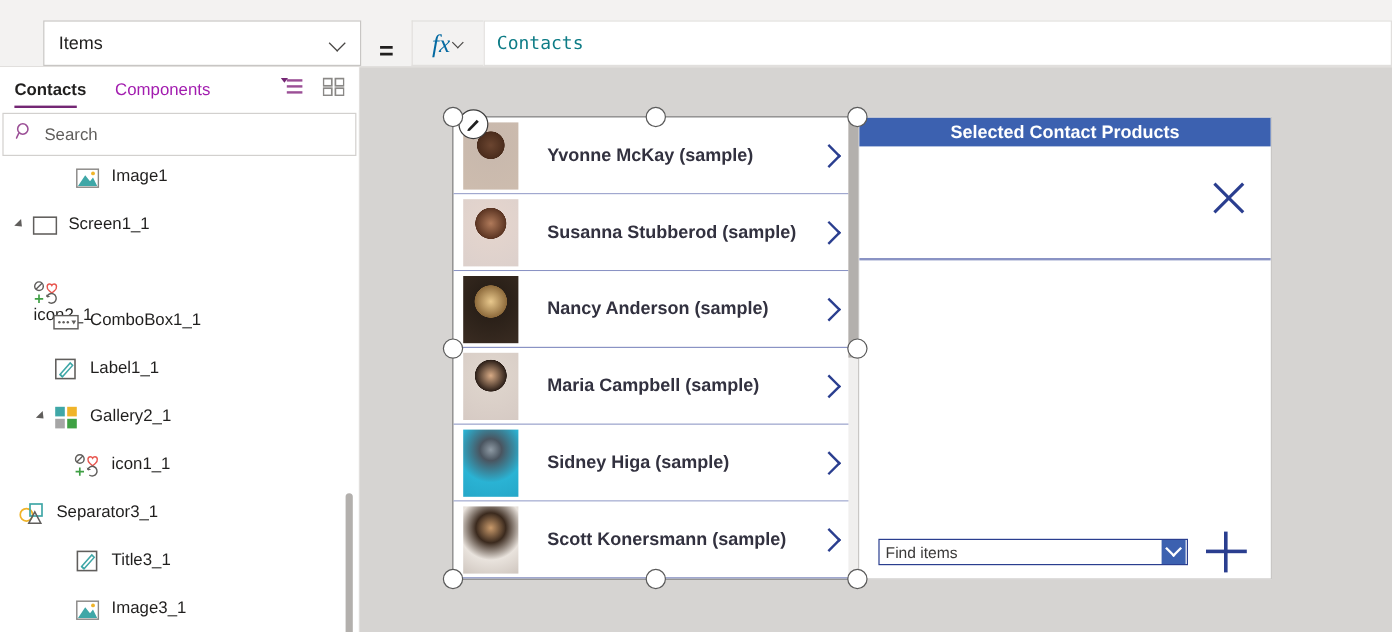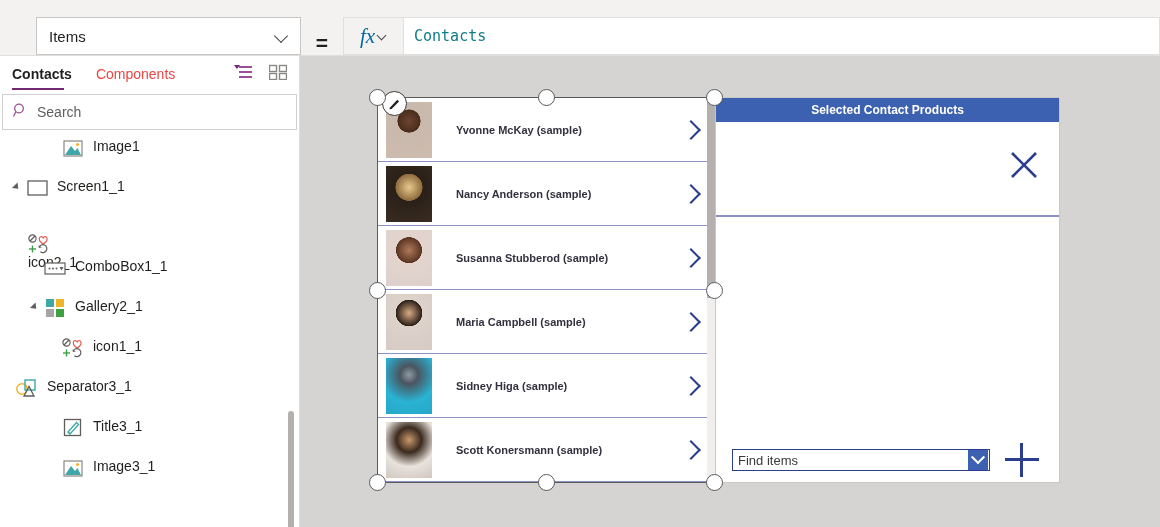--- a/index.html
+++ b/index.html
@@ -52,21 +52,21 @@
   
   .sidebar{
     position:absolute; left:0; top:56px; width:300px; height:471px;
     background:#ffffff; border-right:1px solid #e1dfdd; overflow:hidden;
   }
   .tabs-row{
     height:36px; display:flex; align-items:center; position:relative;
     background:#ffffff;
   }
   .tab{
-    font-size:14px; color:#ef4444; padding:0 0 0 0; margin-left:12px;
+    font-size:14px; color:#a21caf; padding:0 0 0 0; margin-left:12px;
     height:36px; display:flex; align-items:center; cursor:pointer;
   }
   .tab.active{ font-weight:bold; color:#201f1e; }
   .tab.active::after{
     content:""; position:absolute; left:12px; bottom:2px; width:52px; height:2.5px; background:#742774;
   }
   .tab-components{ margin-left:24px; }
   .view-icons{ position:absolute; right:12px; display:flex; align-items:center; gap:16px; }
   .icon-btn{ cursor:pointer; display:block; }
 
@@ -105,21 +105,21 @@
     position:absolute; left:77px; top:41px; width:340px; height:386px;
     background:#ffffff; border:1.5px solid #5a5a5a;
   }
   .g-item{
     position:relative; height:64px; display:flex; align-items:center;
     border-bottom:1px solid #8a93c4; background:#ffffff;
   }
   .g-thumb{
     width:46px; height:56px; margin-left:8px; flex:0 0 auto; background-size:cover; background-position:center;
   }
-  .g-name{ margin-left:24px; font-size:11px; color:#32313f; font-weight:bold; flex:1; }
+  .g-name{ margin-left:24px; font-size:15px; color:#32313f; font-weight:bold; flex:1; }
   .g-chev{
     margin-right:18px; width:14px; height:22px; position:relative; flex:0 0 auto;
   }
   .g-chev::before{
     content:""; position:absolute; left:0; top:4px; width:12px; height:12px;
     border-right:2.4px solid #2a3e8f; border-top:2.4px solid #2a3e8f; transform:rotate(45deg);
   }
   .edit-badge{
     position:absolute; left:4px; top:-7px; width:25px; height:25px; border-radius:50%;
     background:#ffffff; border:1.5px solid #3b3b3b; display:flex; align-items:center; justify-content:center;
@@ -135,21 +135,21 @@
     position:absolute; width:17px; height:17px; border-radius:50%;
     background:#ffffff; border:1.5px solid #5a5a5a; z-index:20;
   }
 
   
   .panel{
     position:absolute; left:415px; top:41px; width:345px; height:386px;
     background:#ffffff; border:1px solid #c9c7c5; overflow:hidden;
   }
   .panel-header{
-    height:24px; background:#3c61b0; color:#ffffff; font-size:12px; font-weight:bold;
+    height:24px; background:#3c61b0; color:#ffffff; font-size:15px; font-weight:bold;
     display:flex; align-items:center; justify-content:center;
   }
   .panel-body{ position:relative; height:362px; }
   .close-x{
     position:absolute; right:20px; top:28px; width:30px; height:30px; cursor:pointer;
   }
   .panel-divider{
     position:absolute; left:0; top:93px; width:100%; height:1.5px; background:#8a93c4;
   }
   .combo{
@@ -276,20 +276,31 @@
               <rect x="1" y="1" width="20" height="11" fill="#ffffff" stroke="#605e5c" stroke-width="1.2"></rect>
               <circle cx="5.5" cy="6.5" r="1" fill="#605e5c"></circle>
               <circle cx="9" cy="6.5" r="1" fill="#605e5c"></circle>
               <circle cx="12.5" cy="6.5" r="1" fill="#605e5c"></circle>
               <path d="M15.5 5 L19.5 5 L17.5 8.4 Z" fill="#605e5c"></path>
             </svg>
           </span>
           <span class="ti-label">ComboBox1_1</span>
         </div>
         <div class="tree-item" style="padding-left: 28px;">
+          <span class="tw"></span>
+          <span class="ti-icon">
+            <svg width="20" height="20" viewBox="0 0 20 20">
+              <rect x="1.5" y="1.5" width="16" height="16" fill="#ffffff" stroke="#605e5c" stroke-width="1.3"></rect>
+              <path d="M5 14 L13.5 4.5 L15.5 6.5 L7 16 Z" fill="none" stroke="#3fa7a7" stroke-width="1.3"></path>
+              <line x1="5" y1="14" x2="7" y2="16" stroke="#3fa7a7" stroke-width="1.3"></line>
+            </svg>
+          </span>
+          <span class="ti-label">Label1_1</span>
+        </div>
+        <div class="tree-item" style="padding-left: 28px;">
           <span class="tw open"></span>
           <span class="ti-icon">
             <svg width="21" height="20" viewBox="0 0 21 20">
               <rect x="1" y="1" width="8" height="8" fill="#3fa7a7"></rect>
               <rect x="11" y="1" width="8" height="8" fill="#f0b429"></rect>
               <rect x="1" y="11" width="8" height="8" fill="#a6a6a6"></rect>
               <rect x="11" y="11" width="8" height="8" fill="#3fa144"></rect>
             </svg>
           </span>
           <span class="ti-label">Gallery2_1</span>
@@ -355,27 +366,27 @@
             <span class="edit-badge">
               <svg width="15" height="15" viewBox="0 0 15 15">
                 <path d="M3 11.5 L10.3 3.8 L12 5.5 L4.6 13 L2.4 13.2 Z" fill="#1f1f1f"></path>
               </svg>
             </span>
             <span class="g-thumb" style="background: radial-gradient(circle at 50% 34%, rgb(107, 69, 48) 0%, rgb(74, 44, 28) 26%, rgb(201, 185, 173) 27%, rgb(205, 188, 174) 100%);"></span>
             <span class="g-name">Yvonne McKay (sample)</span>
             <span class="g-chev"></span>
           </div>
           <div class="g-item">
+            <span class="g-thumb" style="background: radial-gradient(circle at 50% 36%, rgb(176, 122, 90) 0%, rgb(90, 52, 34) 30%, rgb(227, 212, 205) 31%, rgb(220, 208, 204) 100%);"></span>
+            <span class="g-name">Susanna Stubberod (sample)</span>
+            <span class="g-chev"></span>
+          </div>
+          <div class="g-item">
             <span class="g-thumb" style="background: radial-gradient(circle at 50% 38%, rgb(232, 200, 141) 0%, rgb(142, 107, 60) 32%, rgb(42, 32, 24) 33%, rgb(58, 44, 34) 100%);"></span>
             <span class="g-name">Nancy Anderson (sample)</span>
-            <span class="g-chev"></span>
-          </div>
-          <div class="g-item">
-            <span class="g-thumb" style="background: radial-gradient(circle at 50% 36%, rgb(176, 122, 90) 0%, rgb(90, 52, 34) 30%, rgb(227, 212, 205) 31%, rgb(220, 208, 204) 100%);"></span>
-            <span class="g-name">Susanna Stubberod (sample)</span>
             <span class="g-chev"></span>
           </div>
           <div class="g-item">
             <span class="g-thumb" style="background: radial-gradient(circle at 50% 34%, rgb(216, 171, 134) 0%, rgb(44, 31, 24) 30%, rgb(221, 211, 203) 31%, rgb(214, 202, 196) 100%);"></span>
             <span class="g-name">Maria Campbell (sample)</span>
             <span class="g-chev"></span>
           </div>
           <div class="g-item">
             <span class="g-thumb" style="background: radial-gradient(circle at 50% 30%, rgb(142, 154, 164) 0%, rgb(74, 85, 96) 20%, rgb(42, 179, 212) 60%, rgb(37, 167, 200) 100%);"></span>
             <span class="g-name">Sidney Higa (sample)</span>

